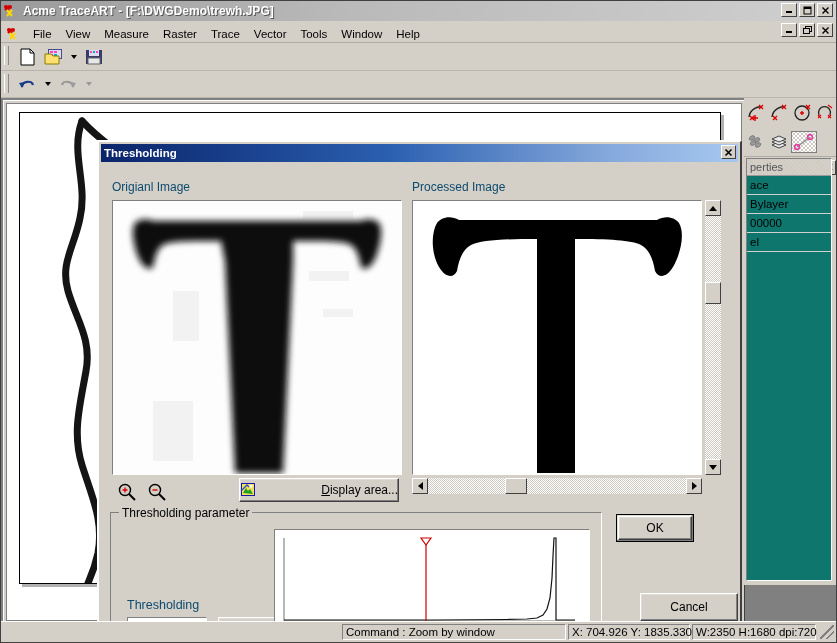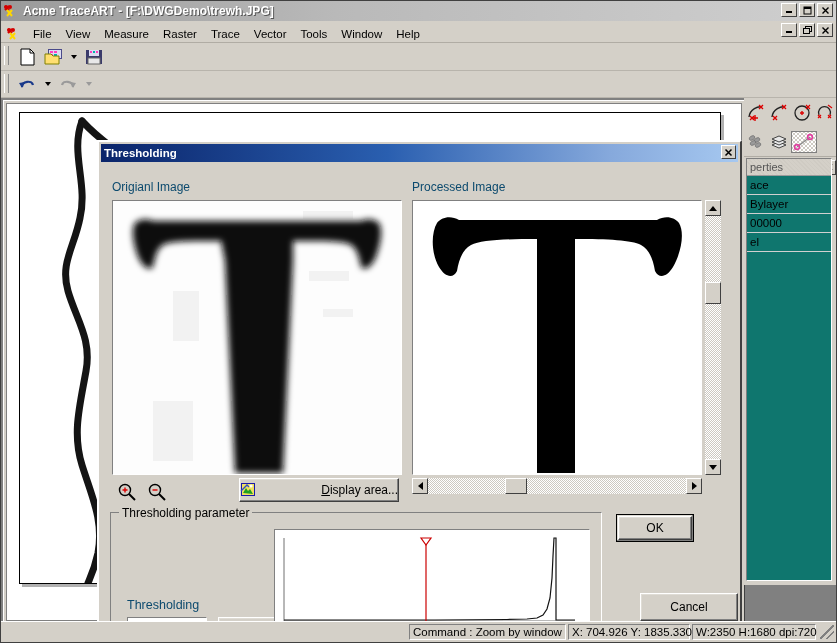--- a/index.html
+++ b/index.html
@@ -697,18 +697,18 @@
         <span>OK</span>
       </div>
       <div class="btn" style="position:absolute; left:541px; top:412px; width:98px; height:28px;margin-top:39px;">
         <span>Cancel</span>
       </div>
     </div>
   </div>
 
   <div class="statusbar">
     <div class="status-spacer"></div>
-    <div class="status-pane" style="width:157px;">Command : Zoom by window</div>
+    <div class="status-pane" style="width:224px;">Command : Zoom by window</div>
     <div class="status-pane" style="width:122px;">X: 704.926 Y: 1835.330</div>
     <div class="status-pane" style="width:124px;">W:2350 H:1680 dpi:720</div>
     <div class="resize-grip"></div>
   </div>
 </div>
 
 </body></html>

